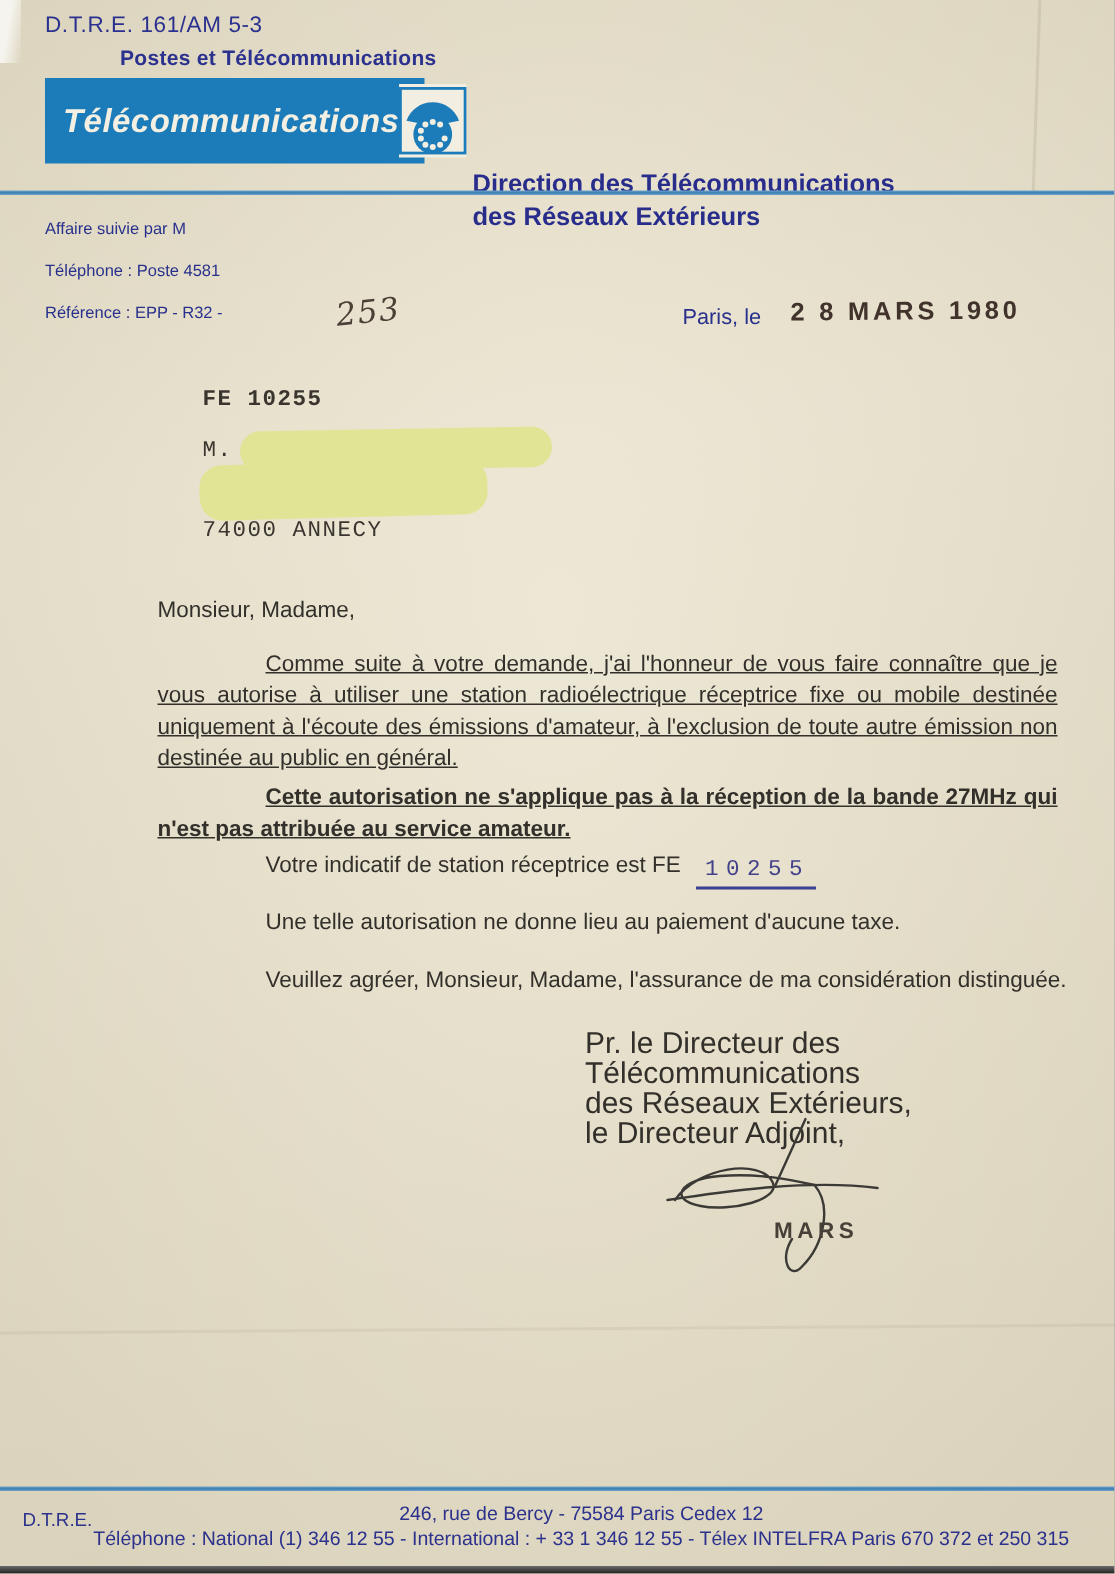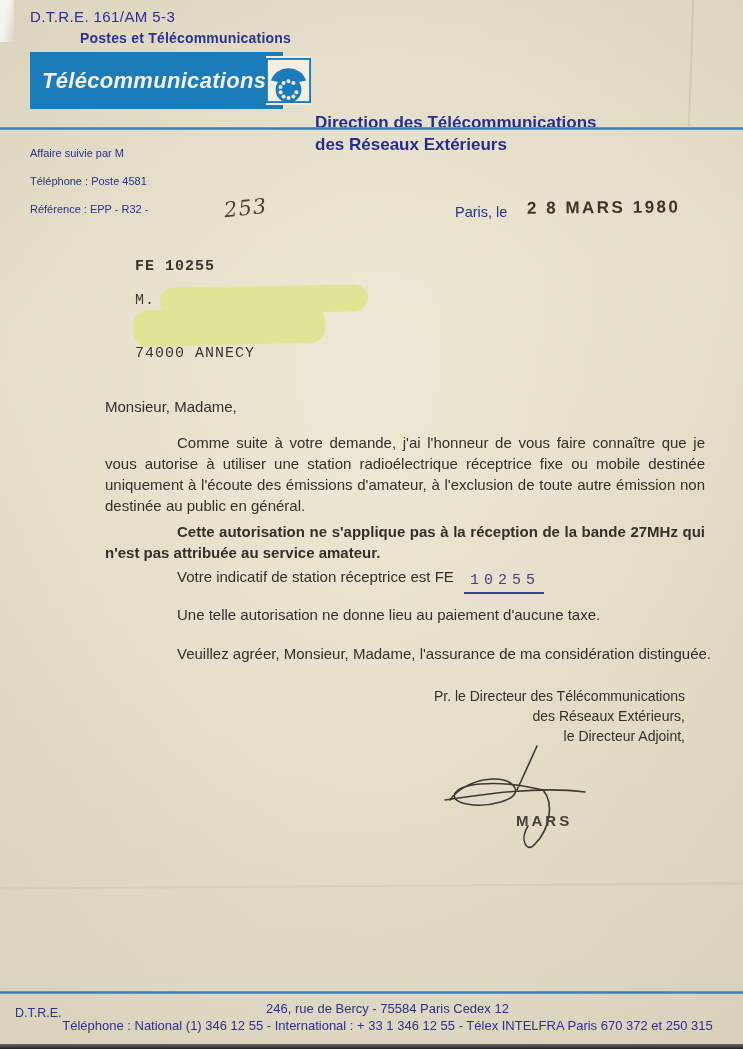--- a/index.html
+++ b/index.html
@@ -34,29 +34,29 @@
   .typewriter{font-family:"Liberation Mono","DejaVu Sans Mono",monospace;font-size:15px;color:#3a362f;letter-spacing:1px;}
   .callsign{left:135px;top:258px;font-weight:bold;}
   .recipient-prefix{left:135px;top:292px;}
   .blob{position:absolute;background:#e0e595;border-radius:15px;}
   .blob1{left:160px;top:286px;width:208px;height:27px;transform:rotate(-1deg);}
   .blob2{left:133px;top:308px;width:192px;height:37px;transform:rotate(-1.5deg);}
   .city{left:135px;top:345px;}
   
   .body-text{left:105px;width:600px;font-size:15px;line-height:21px;color:#33302b;}
   .salutation{top:396px;}
-  .para{text-align:justify;text-indent:72px;}
+  .para{text-align:justify;text-indent:72px;text-decoration:underline;}
   .p1{top:432px;}
   .p2{top:521px;font-weight:bold;}
   .p3{top:566px;margin:0;padding-left:72px;}
   .indicatif-value{font-family:"Liberation Mono","DejaVu Sans Mono",monospace;font-size:15px;color:#43418a;letter-spacing:5px;border-bottom:2px solid #3d3f96;padding:0 4px 1px 6px;margin-left:6px;vertical-align:-2px;display:inline-block;}
   .p4{top:604px;padding-left:72px;}
   .p5{top:643px;padding-left:72px;}
   
-  .sig-block{left:390px;top:686px;width:295px;text-align:right;font-size:14px;line-height:20px;}
+  .sig-block{left:390px;top:686px;width:295px;text-align:left;font-size:20px;line-height:20px;}
   .sig-svg{left:425px;top:742px;}
   .sig-name{left:516px;top:812px;font-size:15px;font-weight:bold;letter-spacing:3px;color:#474038;}
   
   .footer-org{left:15px;top:1006px;font-size:12.5px;color:#2b318c;}
   .footer-center{left:0;width:743px;text-align:center;font-size:13px;color:#2b318c;margin-left:16px;}
   .footer-address{top:1001px;}
   .footer-contact{top:1018px;}
   
   .edge-bottom{left:0;top:1044px;width:743px;height:5px;background:linear-gradient(#6a6a6a,#222);}
   .edge-topleft{left:0;top:0;width:14px;height:42px;background:linear-gradient(100deg,#f6f4ee 40%,rgba(246,244,238,0));}

